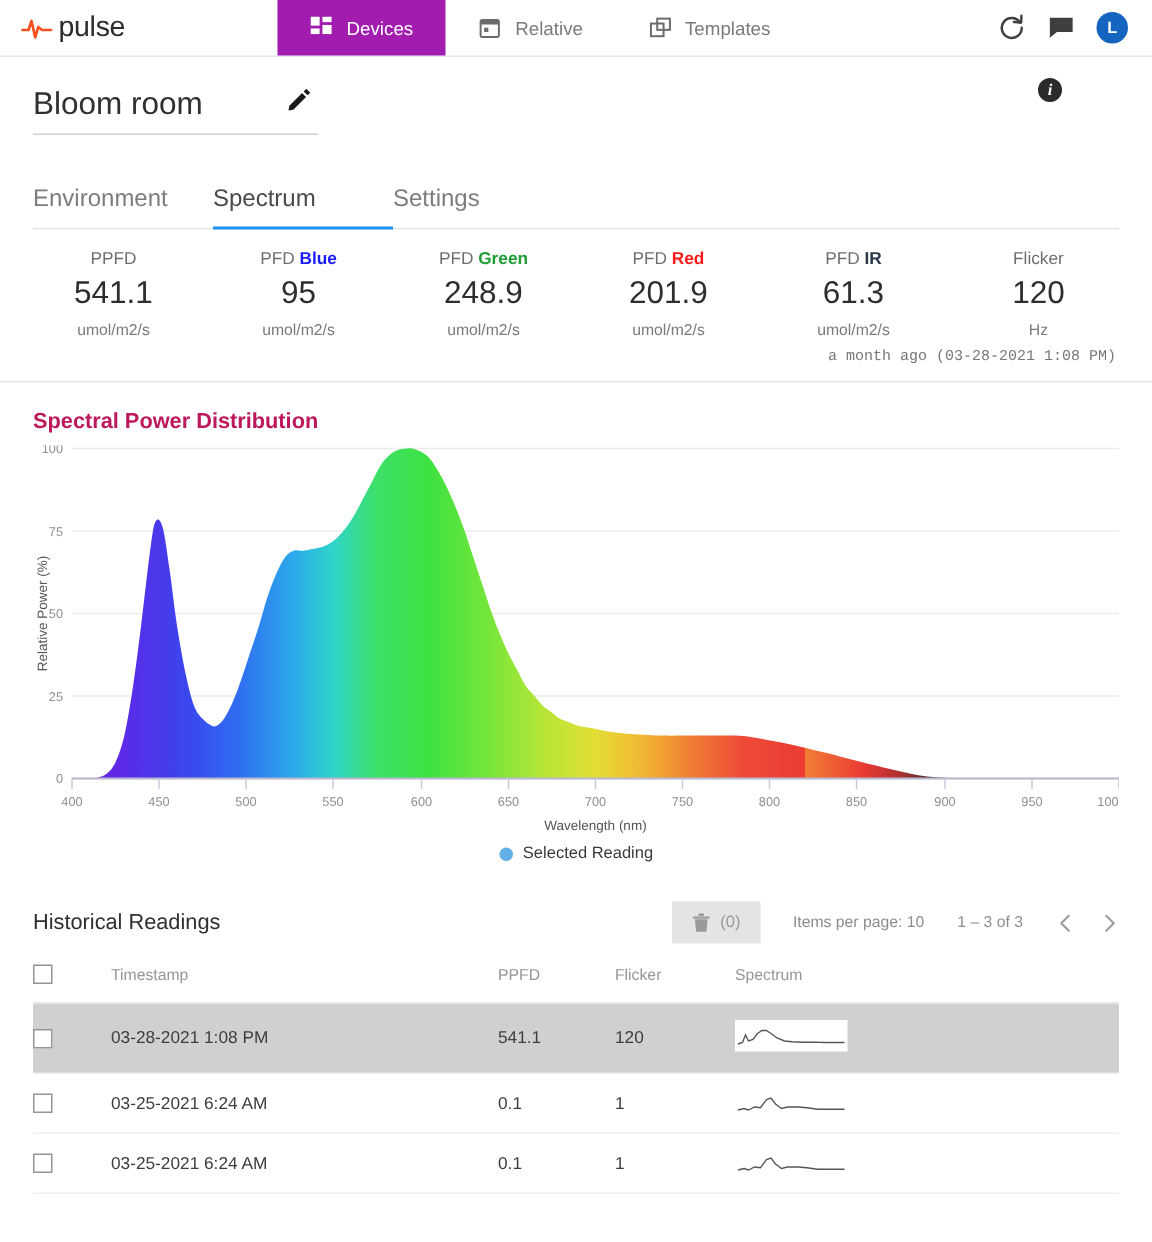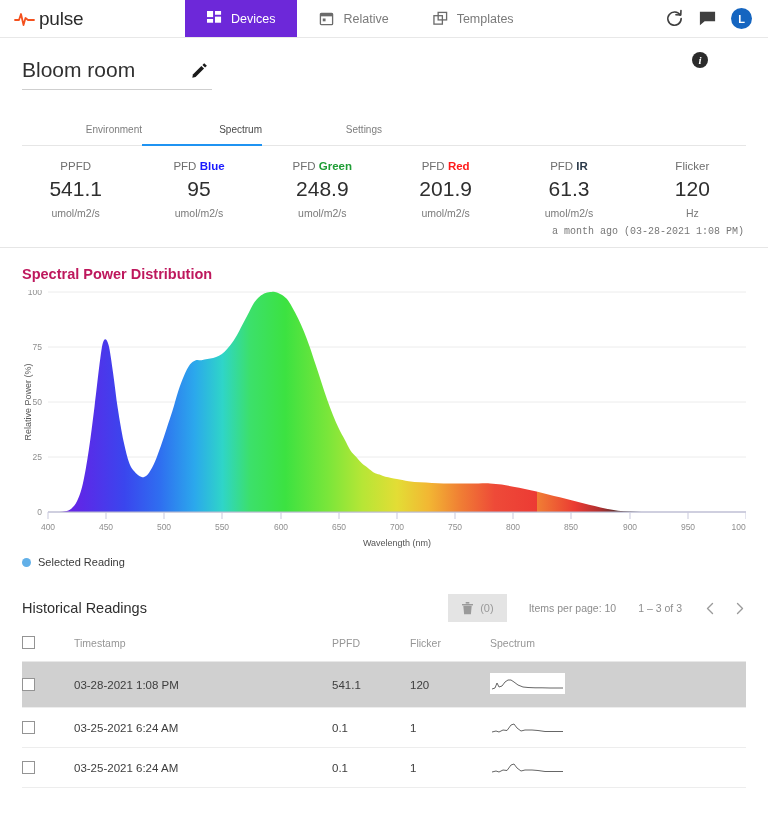--- a/index.html
+++ b/index.html
@@ -33,21 +33,21 @@
   }
   .nav-tabs { display:flex; align-items:stretch; }
   .nav-tab {
     display:flex; align-items:center; gap:9px;
     padding:0 22px;
     font-size:12.5px;
     color:#7a7a7a;
     cursor:pointer;
     user-select:none;
   }
-  .nav-tab.active { background:#6d28d9; color:#ffffff; }
+  .nav-tab.active { background:#a21caf; color:#ffffff; }
   .nav-ico { width:15px; height:15px; display:block; }
   .nav-right {
     margin-left:auto;
     display:flex; align-items:center; gap:14px;
     padding-right:16px;
   }
   .icon-btn { width:19px; height:19px; display:block; cursor:pointer; color:#4a4a4a; }
   .avatar {
     width:21px; height:21px; border-radius:50%;
     background:#1565c0; color:#fff;
@@ -56,43 +56,43 @@
     cursor:pointer;
   }
 
   
   .page-head { padding:20px 22px 0 22px; position:relative; }
   .title-row { display:flex; align-items:flex-end; gap:10px; }
   .title-wrap {
     width:190px;
     border-bottom:1px solid #cfcfcf;
     padding-bottom:7px;
-    display:flex; align-items:center;
+    display:flex; 
   }
   .page-title { font-size:21px; font-weight:400; color:#303030; }
   .pencil { width:17px; height:17px; margin-left:auto; margin-right:4px; cursor:pointer; }
   .info-dot {
     position:absolute; right:60px; top:14px;
     width:16px; height:16px; border-radius:50%;
     background:#2b2b2b; color:#fff;
     font-size:11px; font-weight:700; font-style:italic;
     display:flex; align-items:center; justify-content:center;
     cursor:pointer;
     font-family:"Liberation Serif", serif;
   }
 
   
   .subtabs {
     display:flex;
     margin-top:26px;
     border-bottom:1px solid #e6e6e6;
   }
   .subtab {
-    width:120px; text-align:right;
-    font-size:10px; color:#7d7d7d;
+    width:120px; text-align:left;
+    font-size:16px; color:#7d7d7d;
     padding:8px 0 9px 0;
     cursor:pointer;
     border-bottom:2px solid transparent;
     margin-bottom:-1px;
   }
   .subtab.active { color:#4a4a4a; border-bottom-color:#1f93f2; }
 
   
   .metrics-band { border-bottom:1px solid #e6e6e6; padding:14px 0 4px 0; }
   .metrics { display:flex; padding:0 14px; }
@@ -105,21 +105,21 @@
     text-align:right; padding:7px 24px 6px 0;
     font-size:10px; color:#777;font-family:Liberation Mono, monospace;
   }
 
   
   .chart-sec { padding:18px 22px 0 22px; }
   .sec-title { font-size:14.5px; color:#be185d; font-weight:700; }
   .chart-box { position:relative; height:300px; margin-top:8px; }
   .chart-svg { display:block; width:100%; height:260px; }
   .legend {
-    display:flex; align-items:center; justify-content:flex-start;
+    display:flex; align-items:center; justify-content:center;
     gap:7px; font-size:11px; color:#3a3a3a;
     margin-top:6px;
   }
   .legend-dot { width:9px; height:9px; border-radius:50%; background:#62b0e8; }
 
   
   .hist-sec { padding:4px 22px 0 22px; }
   .hist-head { display:flex; align-items:center; }
   .hist-title { font-size:14.5px; color:#2f2f2f; }
   .hist-tools { margin-left:auto; display:flex; align-items:center; gap:22px; }

